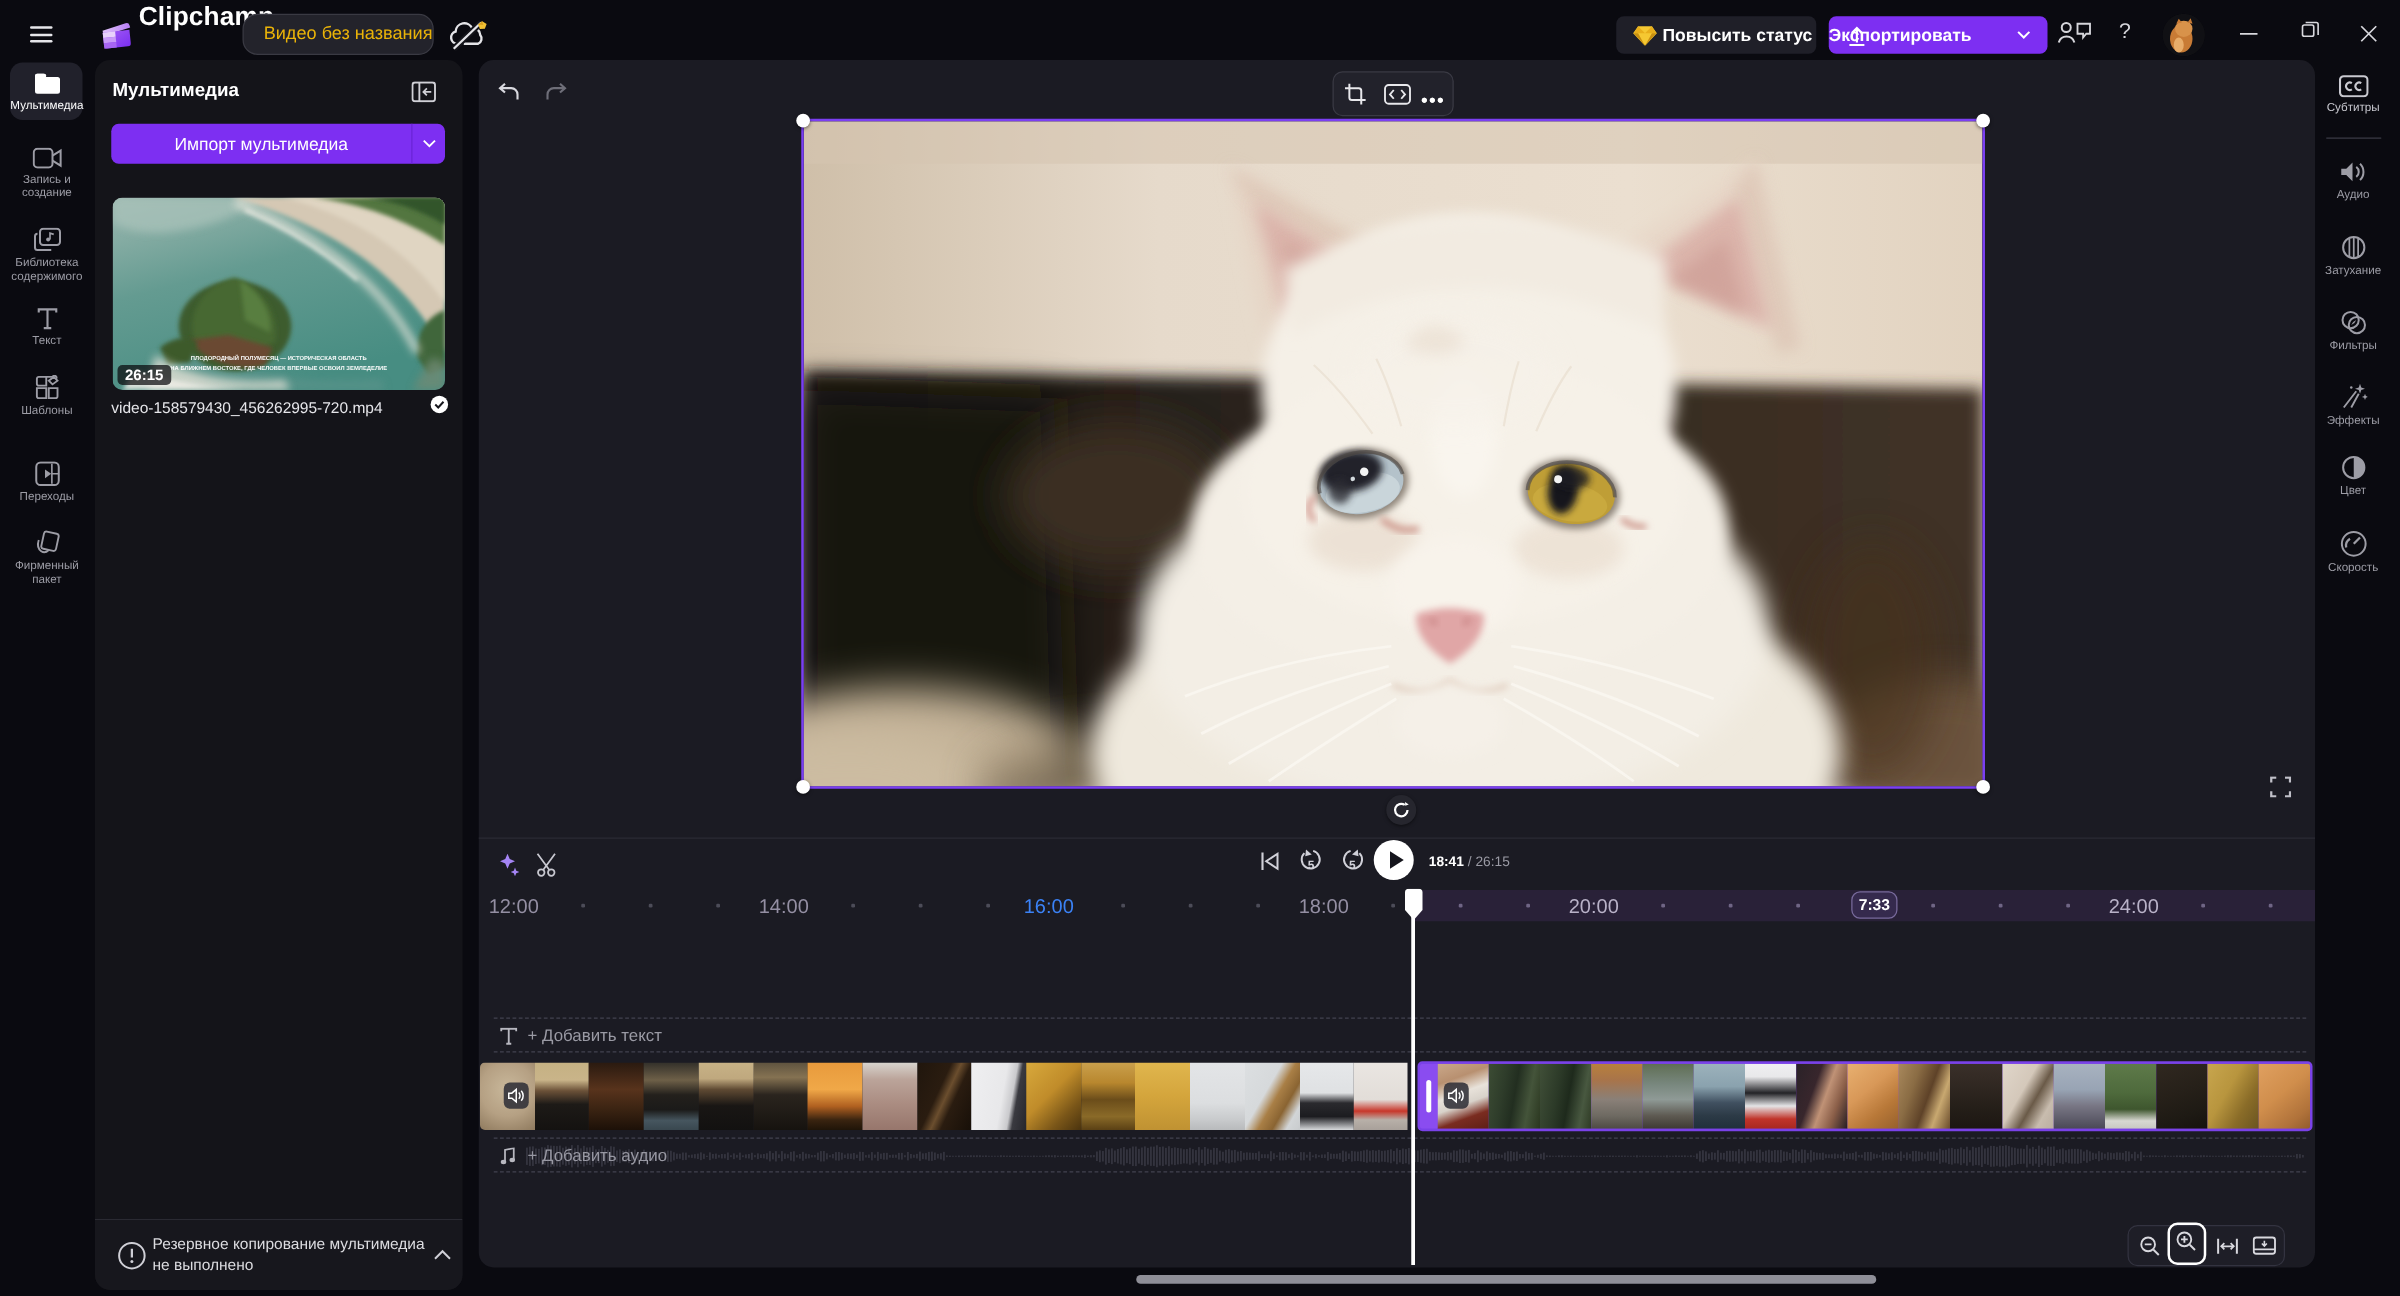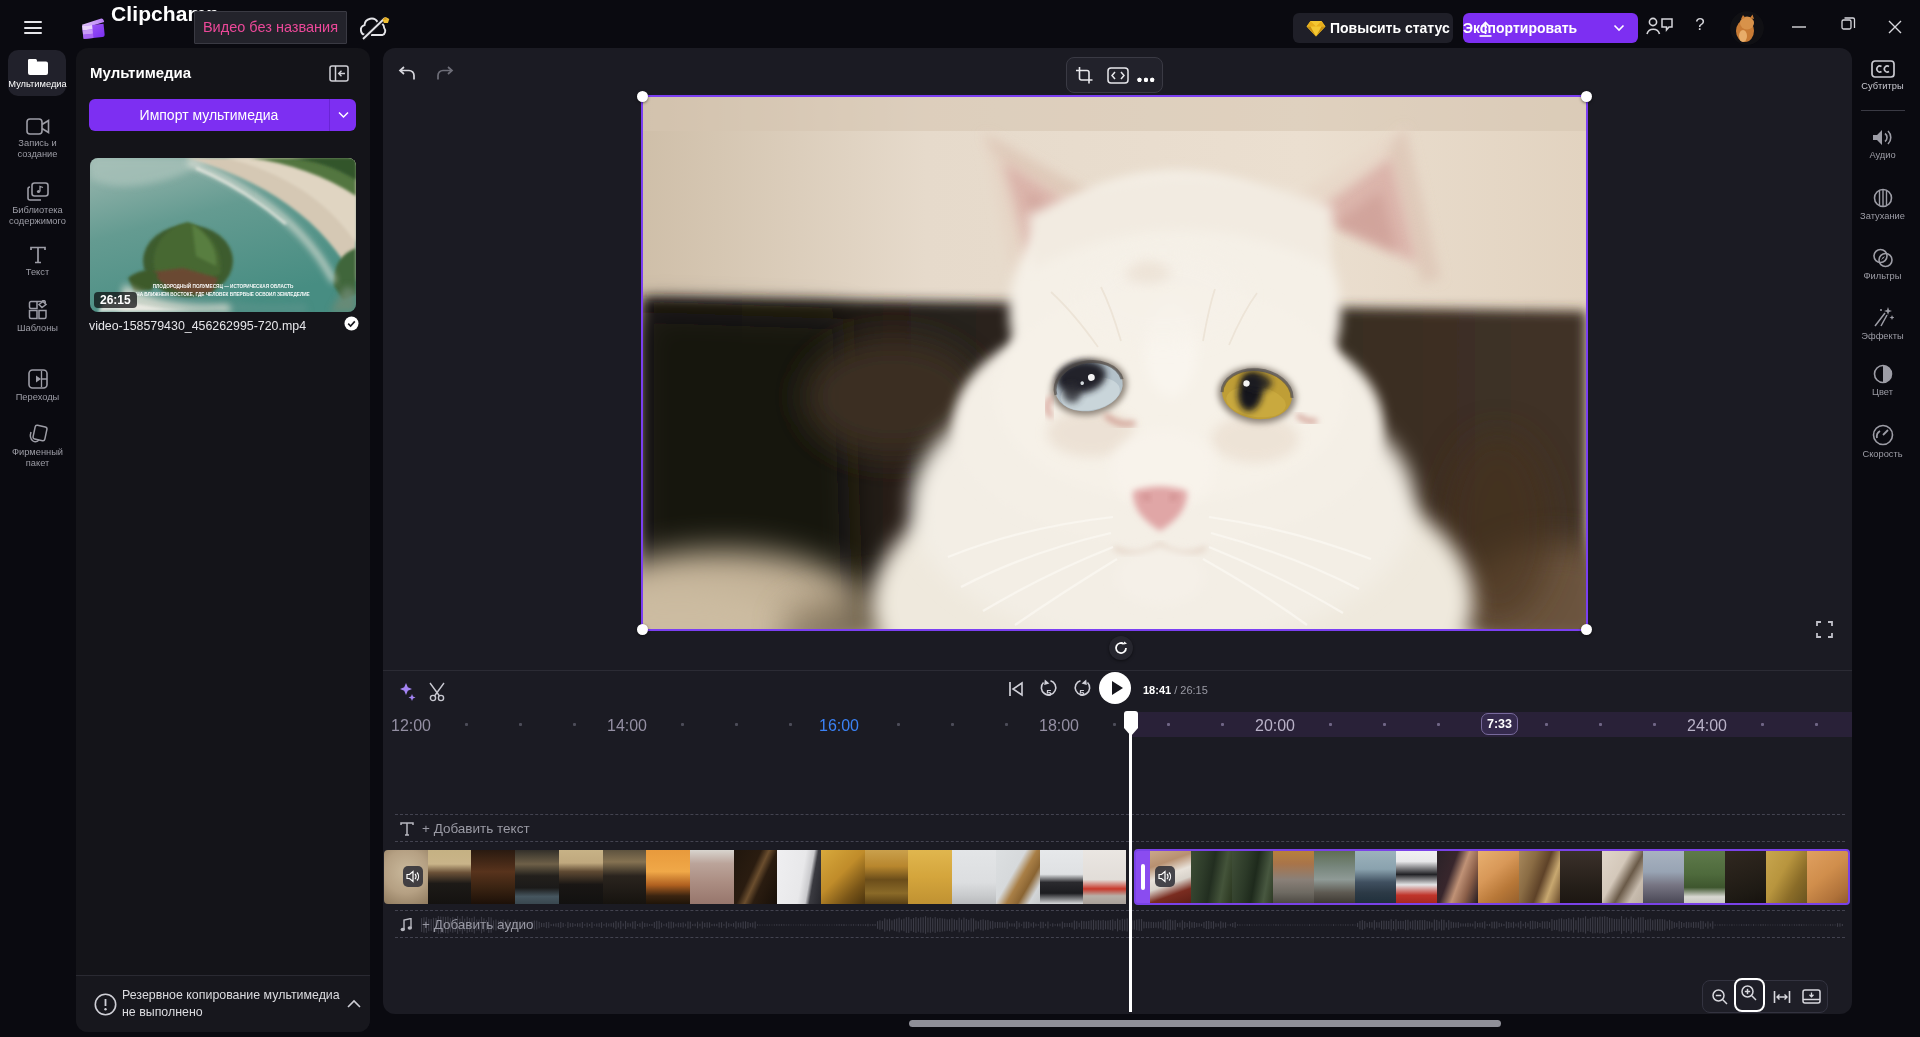--- a/index.html
+++ b/index.html
@@ -3,21 +3,21 @@
 <style>
 *{margin:0;padding:0;box-sizing:border-box}
 html,body{width:1920px;height:1037px;overflow:hidden;background:#0a0a10;font-family:"Liberation Sans",sans-serif;}
 .abs{position:absolute}
 body{position:relative}
 
 .titlebar{position:absolute;left:0;top:0;width:1920px;height:48px;background:#0a0a10}
 .burger{position:absolute;left:24px;top:21px;width:18px;height:13px}
 .burger i{display:block;height:2px;background:#e6e6ea;border-radius:1px;margin-bottom:3.5px}
 .logotxt{position:absolute;left:111px;top:2px;font-size:21px;font-weight:700;color:#fff;letter-spacing:.1px}
-.titlebox{position:absolute;left:194px;top:11px;width:153px;height:33px;background:#23232b;border:1px solid #3a3a43;border-radius:1px;color:#ec4899;font-size:14.5px;line-height:31px;text-align:center}
+.titlebox{position:absolute;left:194px;top:11px;width:153px;height:33px;background:#23232b;border:1px solid #3a3a43;border-radius:12px;color:#eab308;font-size:14.5px;line-height:31px;text-align:right}
 .btn-upg{position:absolute;left:1293px;top:13px;width:160px;height:30px;background:#1f1f28;border-radius:6px;color:#fff;font-size:14px;font-weight:700;line-height:30px}
 .btn-exp{position:absolute;left:1463px;top:13px;width:175px;height:30px;background:#7d2ff2;border-radius:6px;color:#fff;font-size:14px;font-weight:700;line-height:30px}
 .qmark{position:absolute;left:1689px;top:15px;width:22px;color:#d5d5da;font-size:17px;text-align:center}
 .avatar{position:absolute;left:1730px;top:11px;width:34px;height:34px;border-radius:50%;background:#0c0c10;overflow:hidden}
 .wbtn{position:absolute;top:0;width:46px;height:48px;color:#d8d8dd}
 
 .railL{position:absolute;left:0;top:48px;width:75px;bottom:0}
 .ritem{position:absolute;left:0;width:75px;text-align:center;color:#9d9da6;font-size:9.3px;line-height:11px}
 .ritem svg{display:block;margin:0 auto 3px}
 .ritem.active{color:#fff}

